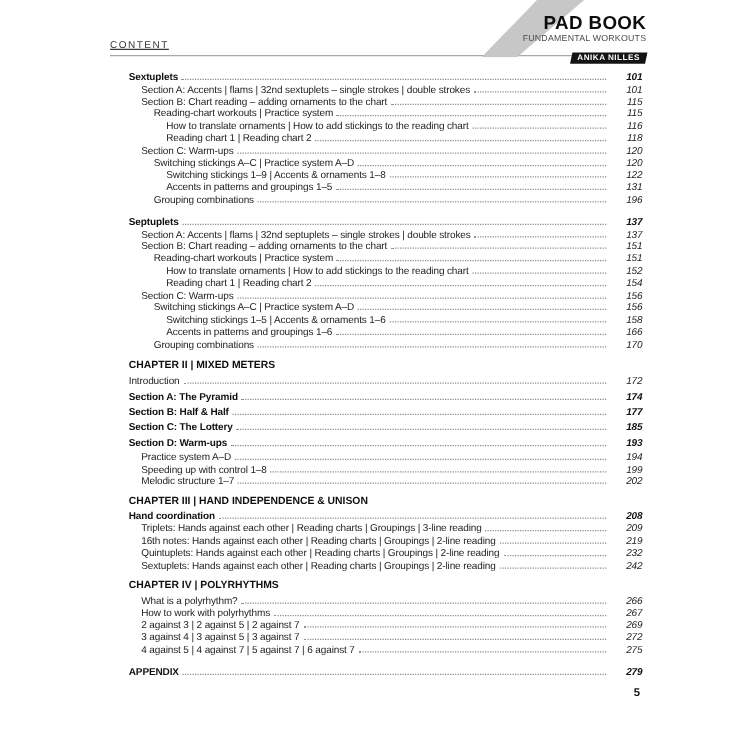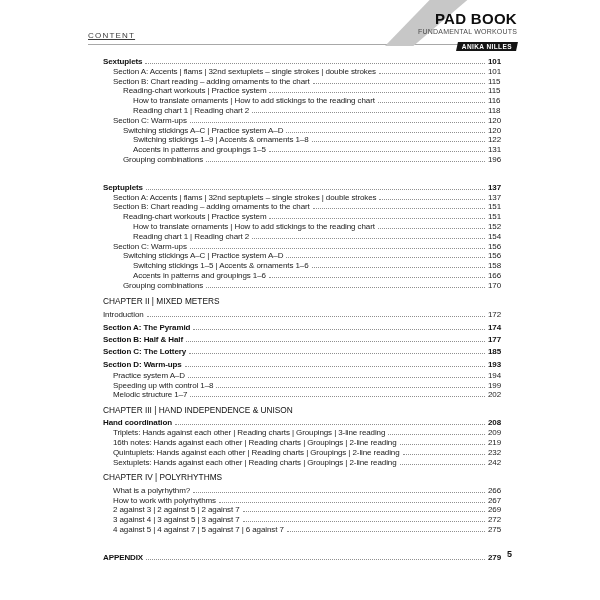--- a/index.html
+++ b/index.html
@@ -53,32 +53,32 @@
     font-size:8px;line-height:9.8px;
     color:#232323;letter-spacing:-0.1px;
   }
   .row .label{white-space:nowrap;}
   .row .dots{
     flex:1 1 auto;min-width:8px;
     border-bottom:1px dotted #8f8f8f;
     margin:0 3px 2px 3px;
   }
   .row .pg{
-    flex:0 0 26px;text-align:left;white-space:nowrap;
+    flex:0 0 26px;text-align:right;white-space:nowrap;font-style:italic;
   }
   .row.bold{font-weight:700;color:#111;}
   .row.l0 .label{padding-left:15px;}
   .row.l1 .label{padding-left:25px;}
   .row.l2 .label{padding-left:35px;}
   .row.l3 .label{padding-left:45px;}
   .row.roomy{padding:1.3px 0;}
-  .row.gap-sm{margin-top:18px;}
+  .row.gap-sm{margin-top:8px;}
   .row.gap-md{margin-top:6px;}
   .row.heading{
-    font-weight:400;font-size:8.3px;color:#0f0f0f;
+    font-weight:700;font-size:8.3px;color:#0f0f0f;
     margin:6px 0 2.5px 0;letter-spacing:0;
   }
   .row.heading .label{padding-left:15px;}
 
   
   .page-number{
     position:absolute;top:549px;right:88px;
     font-size:9px;font-weight:700;color:#111;
   }
 </style>

